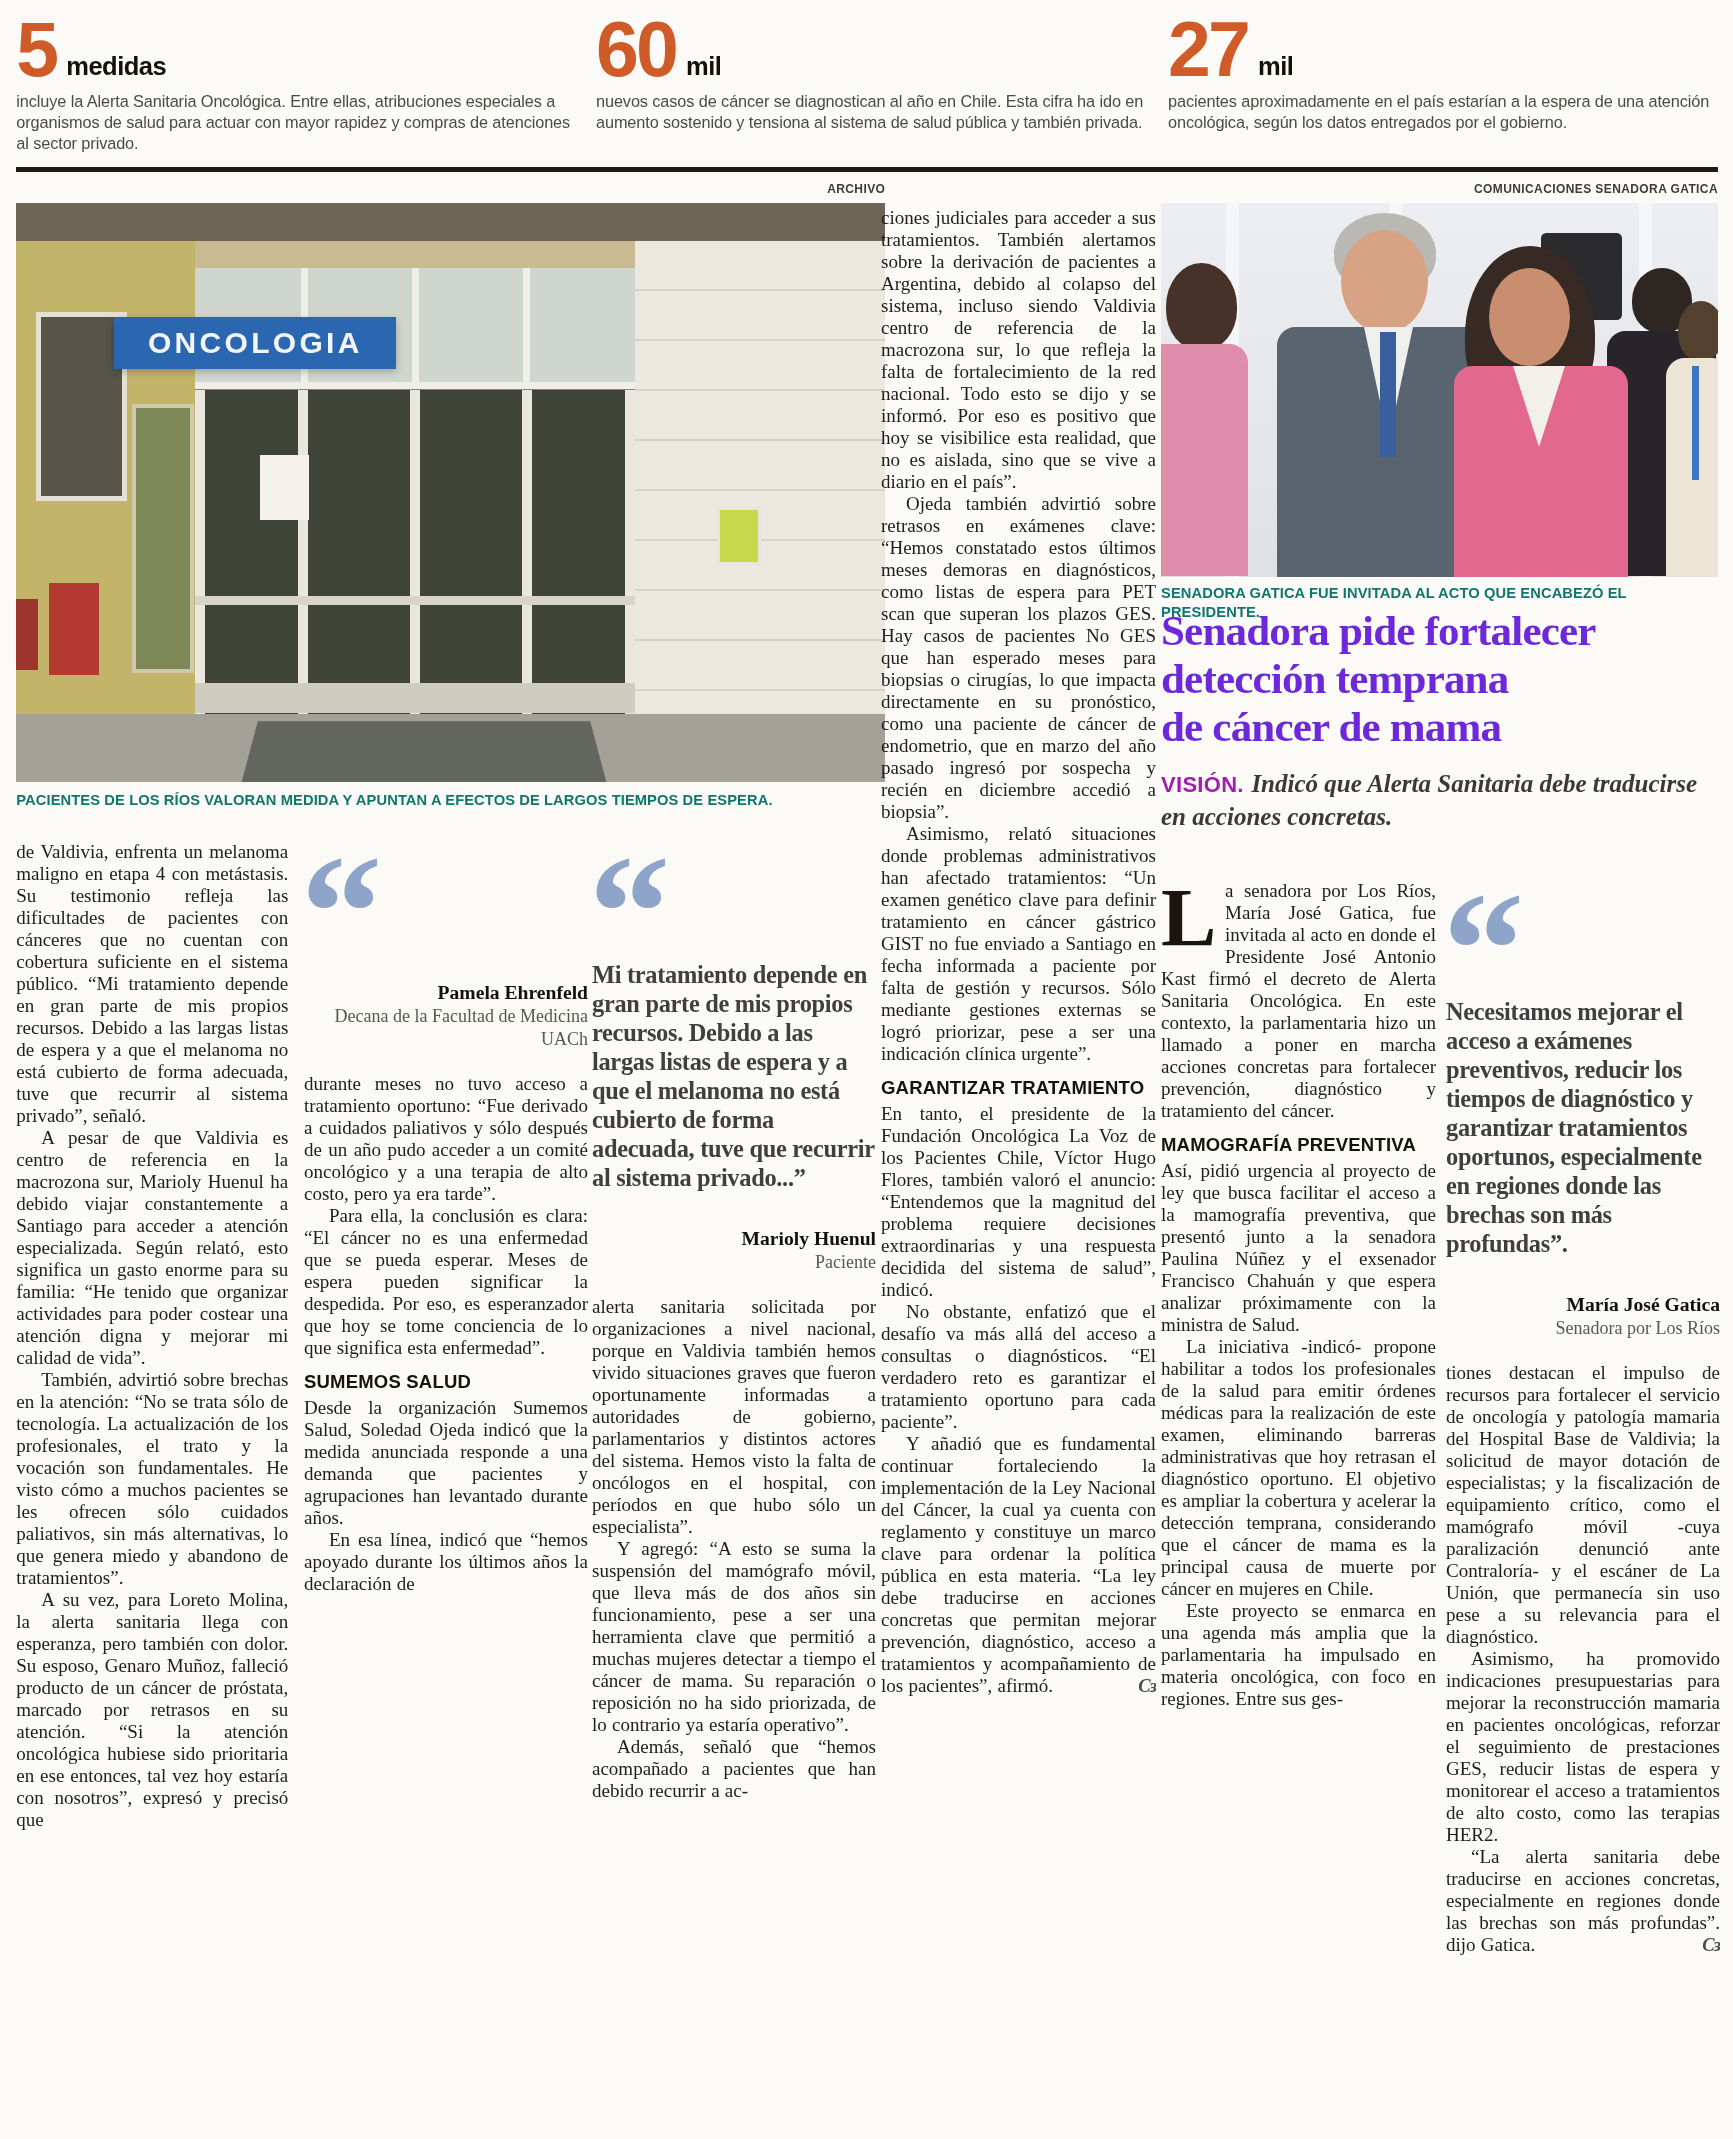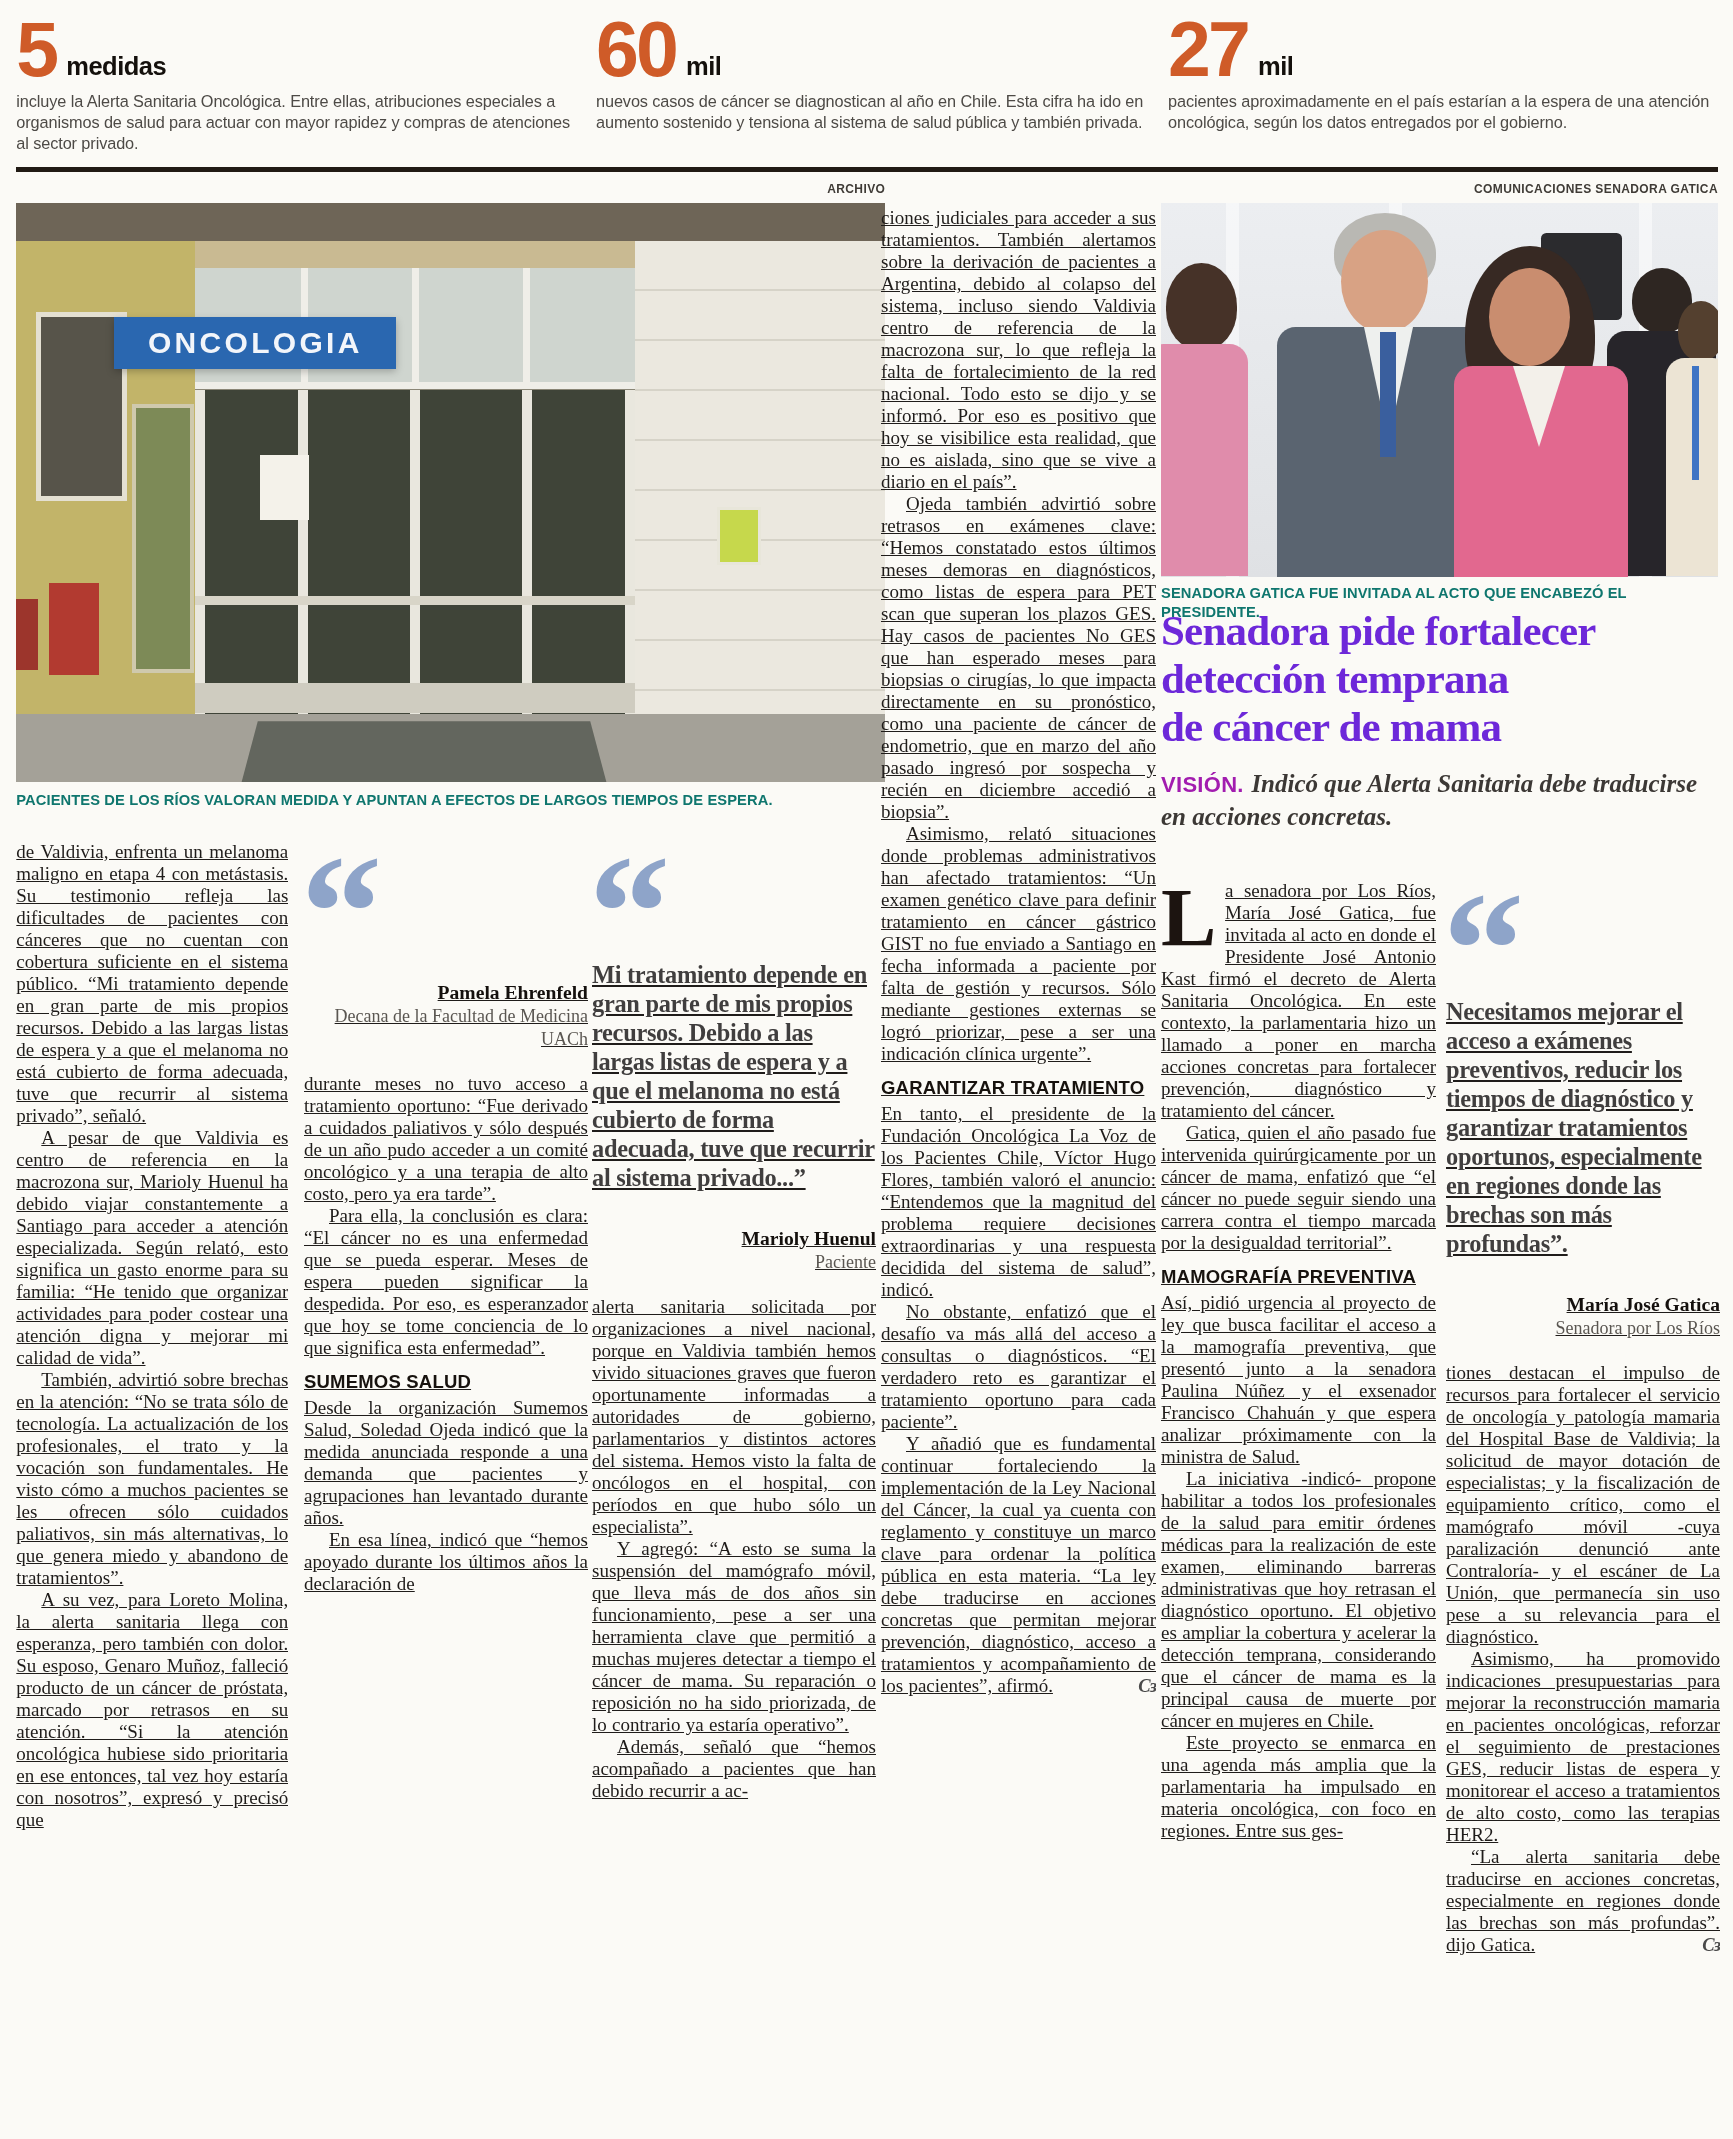--- a/index.html
+++ b/index.html
@@ -84,21 +84,21 @@
 
   
   .headline{position:absolute;left:1161px;top:607px;width:565px;font-weight:700;font-size:43px;
             line-height:48px;letter-spacing:-0.8px;color:#6d28d9;}
   .kicker-row{position:absolute;left:1161px;top:768px;width:559px;font-size:25px;line-height:31.5px;}
   .kicker{font-family:"Liberation Sans",sans-serif;font-weight:800;font-size:22px;color:#a21caf;
           letter-spacing:0.3px;margin-right:7.6px;}
   .dek{font-style:italic;font-weight:600;color:#3c3835;}
 
   
-  .col{position:absolute;overflow:hidden;text-decoration:underline;}
+  .col{position:absolute;overflow:hidden;}
   .col-para{font-size:19px;line-height:22px;text-align:justify;text-indent:25px;margin:0;word-spacing:0.5px;}
   .col-para.cont{text-indent:0;}
   .col-subhead{font-family:"Liberation Sans",sans-serif;font-weight:700;font-size:18.5px;line-height:22px;
                color:#17120e;margin:12px 0 4.3px;letter-spacing:0.2px;}
   .dropcap{float:left;font-weight:700;font-size:83px;line-height:64px;margin:5.4px 8.7px 0 0;color:#1c1410;}
   .endmark{float:right;font-style:italic;font-weight:700;color:#4a4a4a;font-size:18.5px;letter-spacing:-1.1px;}
 
   
   .q-glyph{font-weight:700;font-size:163px;line-height:130px;height:99px;overflow:hidden;
            color:#8ea4c9;margin-left:-3.3px;}
@@ -254,21 +254,20 @@
       <p class="col-para">Ojeda también advirtió sobre retrasos en exámenes clave: “Hemos constatado estos últimos meses demoras en diagnósticos, como listas de espera para PET scan que superan los plazos GES. Hay casos de pacientes No GES que han esperado meses para biopsias o cirugías, lo que impacta directamente en su pronóstico, como una paciente de cáncer de endometrio, que en marzo del año pasado ingresó por sospecha y recién en diciembre accedió a biopsia”.</p>
       <p class="col-para">Asimismo, relató situaciones donde problemas administrativos han afectado tratamientos: “Un examen genético clave para definir tratamiento en cáncer gástrico GIST no fue enviado a Santiago en fecha informada a paciente por falta de gestión y recursos. Sólo mediante gestiones externas se logró priorizar, pese a ser una indicación clínica urgente”.</p>
       <p class="col-subhead">GARANTIZAR TRATAMIENTO</p>
       <p class="col-para cont">En tanto, el presidente de la Fundación Oncológica La Voz de los Pacientes Chile, Víctor Hugo Flores, también valoró el anuncio: “Entendemos que la magnitud del problema requiere decisiones extraordinarias y una respuesta decidida del sistema de salud”, indicó.</p>
       <p class="col-para">No obstante, enfatizó que el desafío va más allá del acceso a consultas o diagnósticos. “El verdadero reto es garantizar el tratamiento oportuno para cada paciente”.</p>
       <p class="col-para">Y añadió que es fundamental continuar fortaleciendo la implementación de la Ley Nacional del Cáncer, la cual ya cuenta con reglamento y constituye un marco clave para ordenar la política pública en esta materia. “La ley debe traducirse en acciones concretas que permitan mejorar prevención, diagnóstico, acceso a tratamientos y acompañamiento de los pacientes”, afirmó.<span class="endmark">Cɜ</span></p>
     </div>
 
   <div class="col" style="left:1161px;top:880px;width:275px;height:1260px;">
       <p class="col-para cont"><span class="dropcap">L</span>a senadora por Los Ríos, María José Gatica,  fue invitada al acto en donde el Presidente José Antonio Kast firmó el decreto de Alerta Sanitaria Oncológica.  En este contexto, la parlamentaria hizo un llamado a poner en marcha acciones concretas para fortalecer prevención, diagnóstico y tratamiento del cáncer.</p>
-      <p class="col-para">Gatica, quien el año pasado fue intervenida quirúrgicamente por un cáncer de mama, enfatizó que “el cáncer no puede seguir siendo una carrera contra el tiempo marcada por la desigualdad territorial”.</p>
       <p class="col-subhead">MAMOGRAFÍA PREVENTIVA</p>
       <p class="col-para cont">Así, pidió urgencia al proyecto de ley que busca facilitar el acceso a la mamografía preventiva, que presentó junto a la senadora Paulina Núñez y el exsenador Francisco Chahuán y que espera analizar próximamente con la ministra de Salud.</p>
       <p class="col-para">La iniciativa -indicó- propone habilitar a todos los profesionales de la salud para emitir órdenes médicas para la realización de este examen, eliminando barreras administrativas que hoy retrasan el diagnóstico oportuno. El objetivo es ampliar la cobertura y acelerar la detección temprana, considerando que el cáncer de mama es la principal causa de muerte por cáncer en mujeres en Chile.</p>
       <p class="col-para">Este proyecto se enmarca en una agenda más amplia que la parlamentaria ha impulsado en materia oncológica, con foco en regiones. Entre sus ges-</p>
     </div>
 
   <div class="col" style="left:1446px;top:884px;width:274px;height:1256px;">
     <div>
       <div class="q-glyph">“</div>
       <div class="q-text">Necesitamos mejorar el acceso a exámenes preventivos, reducir los tiempos de diagnóstico y garantizar tratamientos oportunos, especialmente en regiones donde las brechas son más profundas”.</div>

